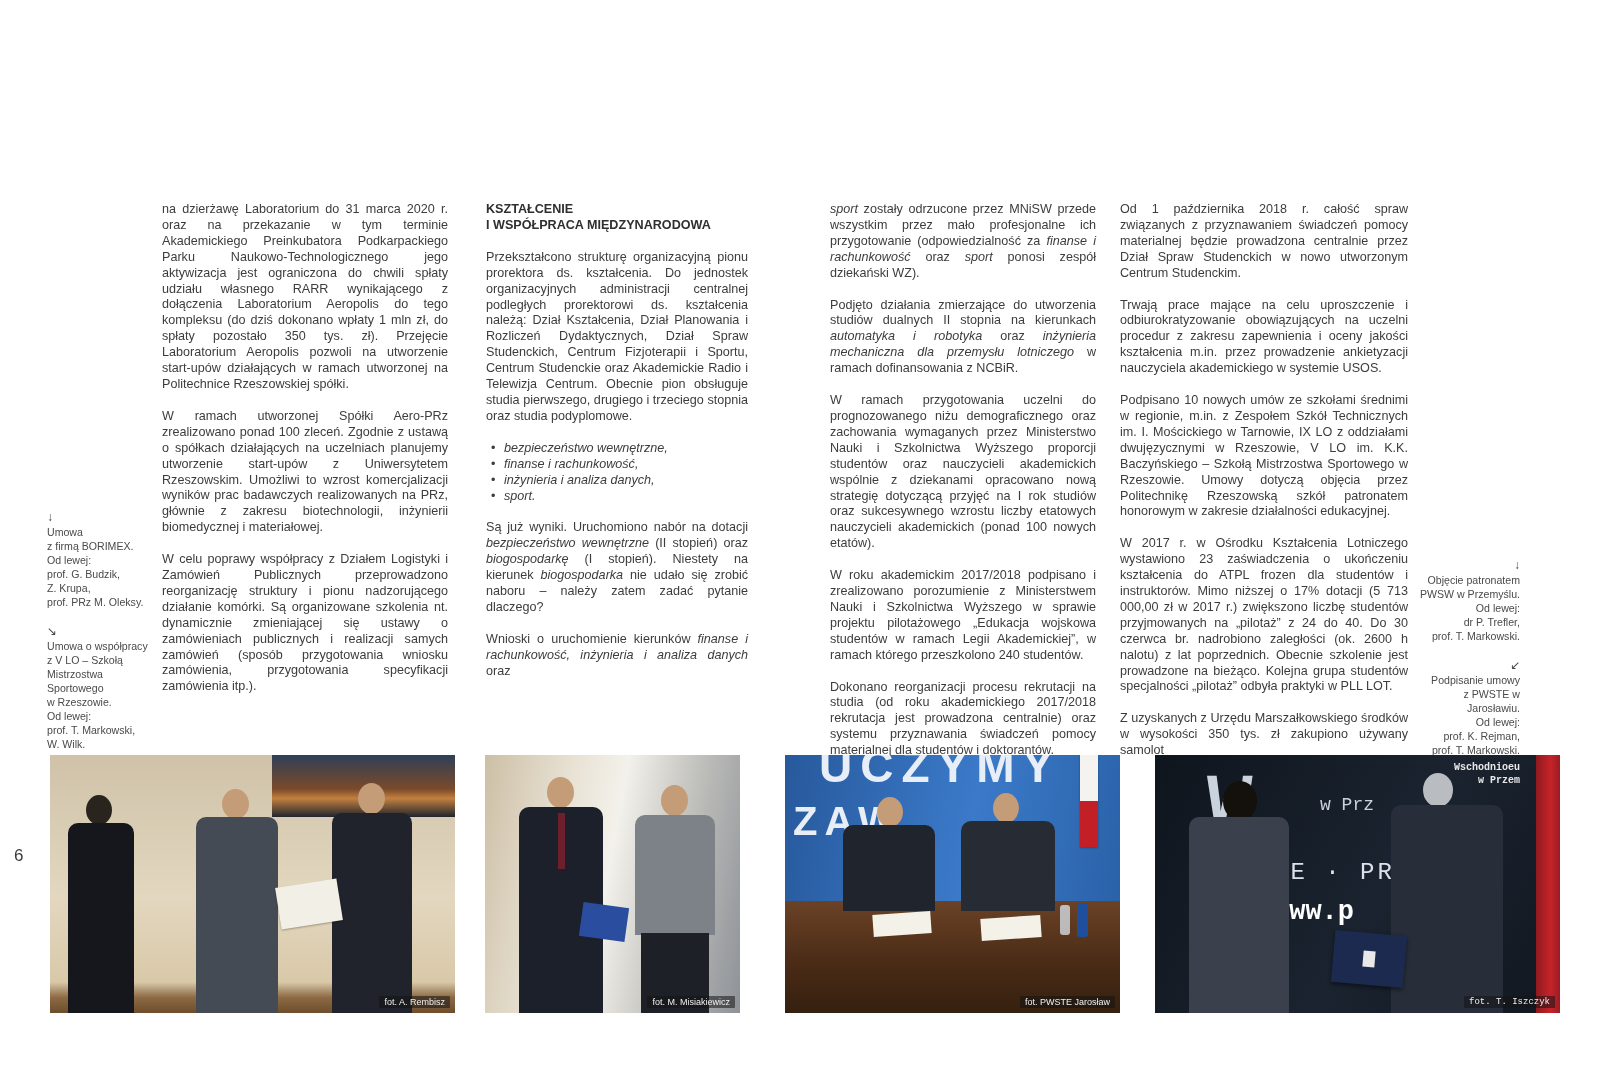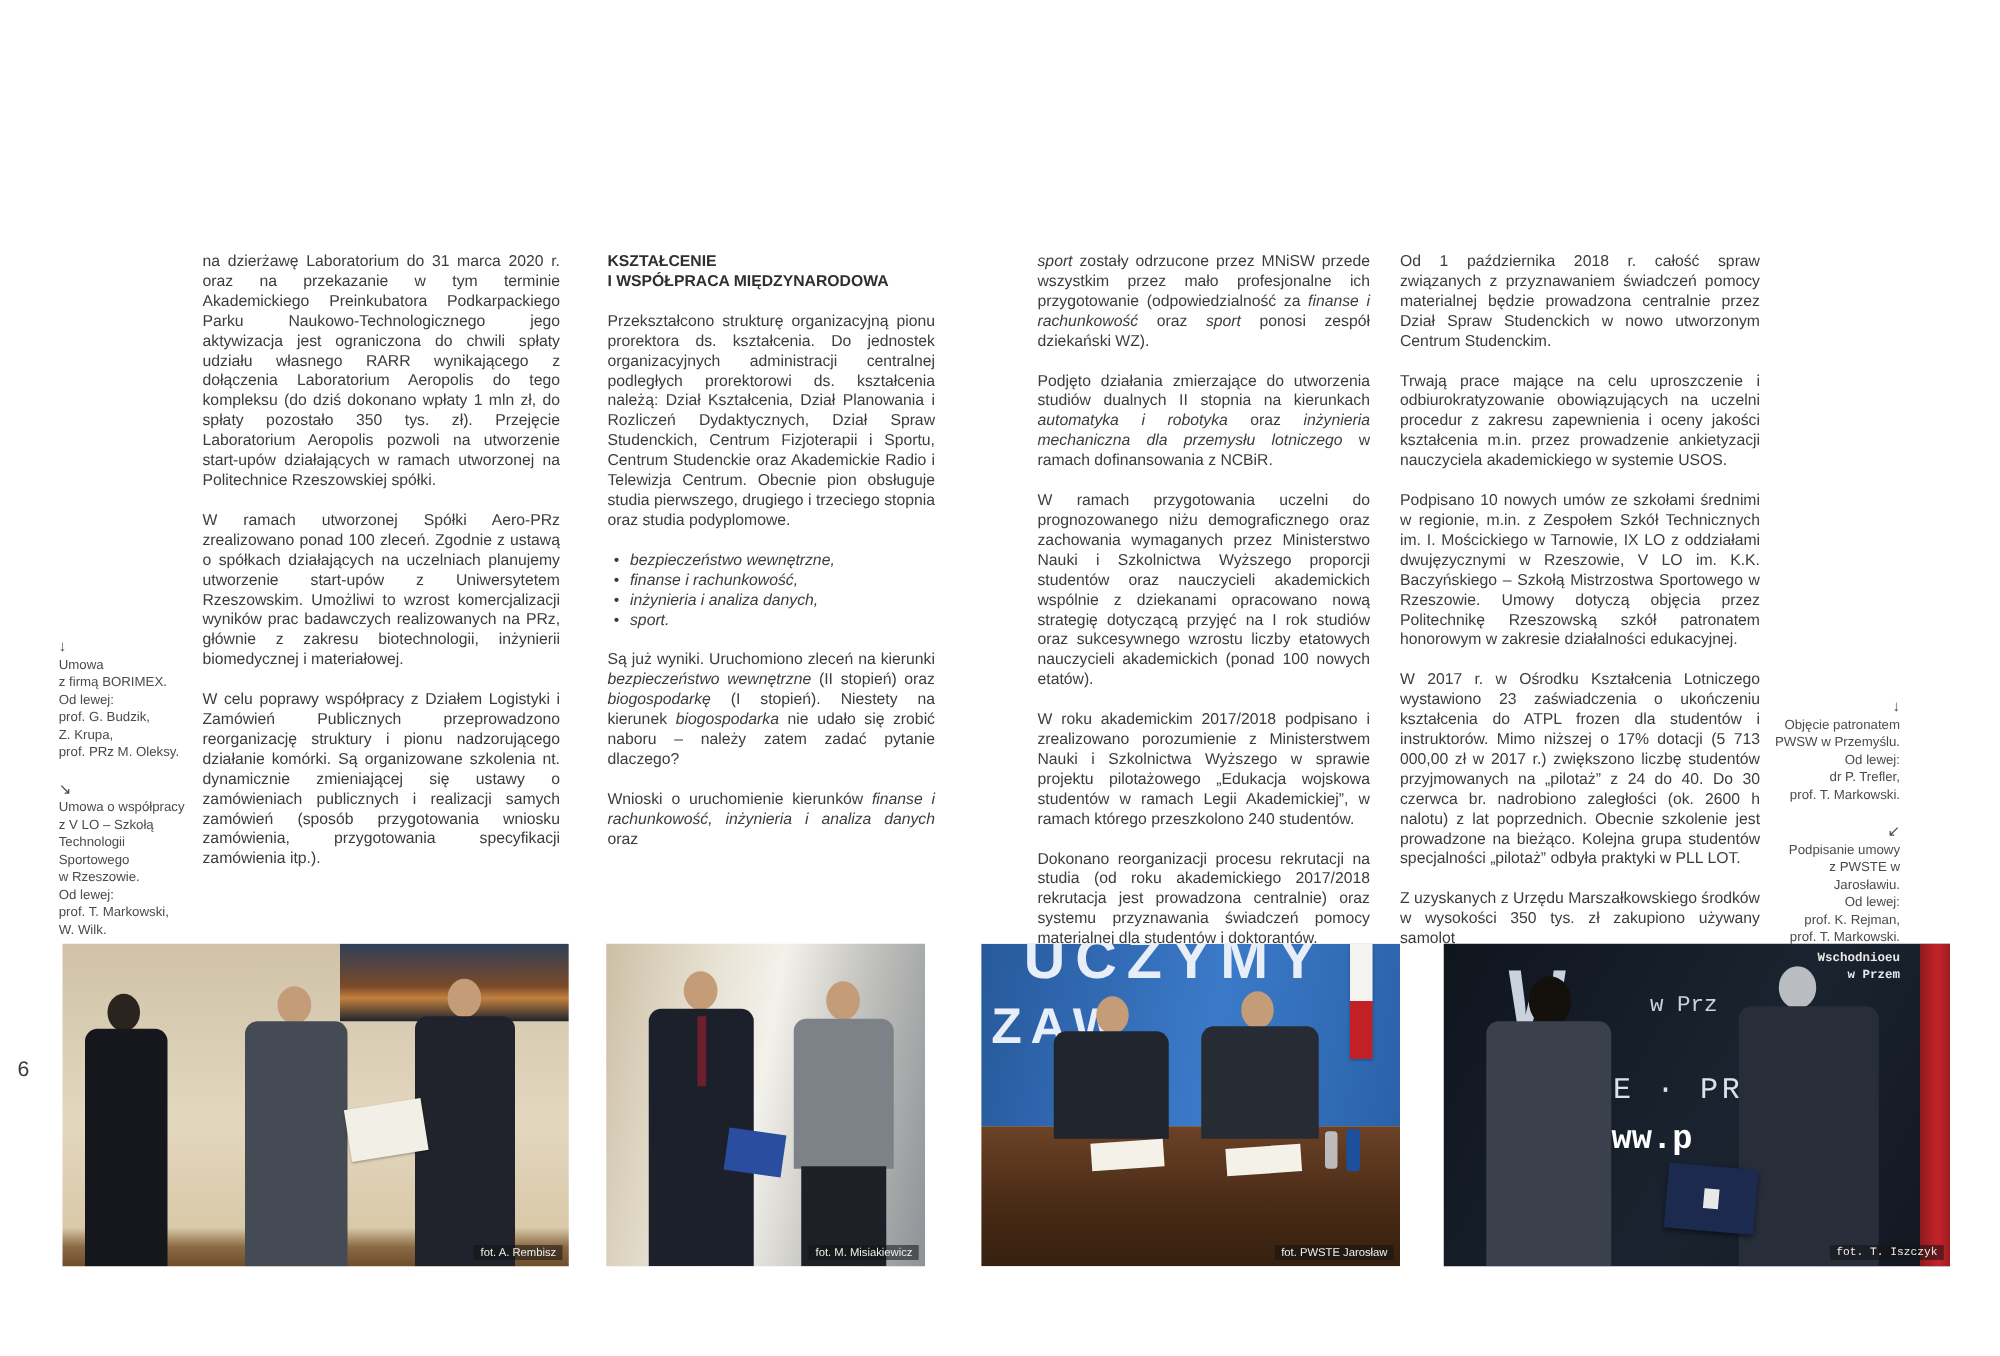--- a/index.html
+++ b/index.html
@@ -75,21 +75,21 @@
         <div class="caption-line">z firmą BORIMEX.</div>
         <div class="caption-line">Od lewej:</div>
         <div class="caption-line">prof. G. Budzik,</div>
         <div class="caption-line">Z. Krupa,</div>
         <div class="caption-line">prof. PRz M. Oleksy.</div>
       </div>
       <div class="caption-block">
         <div class="caption-arrow">↘</div>
         <div class="caption-line">Umowa o współpracy</div>
         <div class="caption-line">z V LO – Szkołą</div>
-        <div class="caption-line">Technologii</div>
+        <div class="caption-line">Mistrzostwa</div>
         <div class="caption-line">Sportowego</div>
         <div class="caption-line">w Rzeszowie.</div>
         <div class="caption-line">Od lewej:</div>
         <div class="caption-line">prof. T. Markowski,</div>
         <div class="caption-line">W. Wilk.</div>
       </div>
     </div>
   <div class="captions captions-right">
       <div class="caption-block">
         <div class="caption-arrow">↓</div>
@@ -117,21 +117,21 @@
   <div class="col col2">
       <h2 class="heading"><span>KSZTAŁCENIE
 I WSPÓŁPRACA MIĘDZYNARODOWA</span></h2>
       <p class="para"><span>Przekształcono strukturę organizacyjną pionu prorektora ds. kształcenia. Do jednostek organizacyjnych administracji centralnej podległych prorektorowi ds. kształcenia należą: Dział Kształcenia, Dział Planowania i Rozliczeń Dydaktycznych, Dział Spraw Studenckich, Centrum Fizjoterapii i Sportu, Centrum Studenckie oraz Akademickie Radio i Telewizja Centrum. Obecnie pion obsługuje studia pierwszego, drugiego i trzeciego stopnia oraz studia podyplomowe.</span></p>
       <ul class="bullets">
         <li><span class="it">bezpieczeństwo wewnętrzne,</span></li>
         <li><span class="it">finanse i rachunkowość,</span></li>
         <li><span class="it">inżynieria i analiza danych,</span></li>
         <li><span class="it">sport.</span></li>
       </ul>
-      <p class="para"><span>Są już wyniki. Uruchomiono zleceń na kierunki </span><span class="it">bezpieczeństwo wewnętrzne</span><span> (II stopień) oraz </span><span class="it">biogospodarkę</span><span> (I stopień). Niestety na kierunek </span><span class="it">biogospodarka</span><span> nie udało się zrobić naboru – należy zatem zadać pytanie dlaczego?</span></p>
+      <p class="para"><span>Są już wyniki. Uruchomiono nabór na dotacji </span><span class="it">bezpieczeństwo wewnętrzne</span><span> (II stopień) oraz </span><span class="it">biogospodarkę</span><span> (I stopień). Niestety na kierunek </span><span class="it">biogospodarka</span><span> nie udało się zrobić naboru – należy zatem zadać pytanie dlaczego?</span></p>
       <p class="para"><span>Wnioski o uruchomienie kierunków </span><span class="it">finanse i rachunkowość, inżynieria i analiza danych</span><span> oraz</span></p>
     </div>
   <div class="col col3">
       <p class="para"><span class="it">sport</span><span> zostały odrzucone przez MNiSW przede wszystkim przez mało profesjonalne ich przygotowanie (odpowiedzialność za </span><span class="it">finanse i rachunkowość</span><span> oraz </span><span class="it">sport</span><span> ponosi zespół dziekański WZ).</span></p>
       <p class="para"><span>Podjęto działania zmierzające do utworzenia studiów dualnych II stopnia na kierunkach </span><span class="it">automatyka i robotyka</span><span> oraz </span><span class="it">inżynieria mechaniczna dla przemysłu lotniczego</span><span> w ramach dofinansowania z NCBiR.</span></p>
       <p class="para"><span>W ramach przygotowania uczelni do prognozowanego niżu demograficznego oraz zachowania wymaganych przez Ministerstwo Nauki i Szkolnictwa Wyższego proporcji studentów oraz nauczycieli akademickich wspólnie z dziekanami opracowano nową strategię dotyczącą przyjęć na I rok studiów oraz sukcesywnego wzrostu liczby etatowych nauczycieli akademickich (ponad 100 nowych etatów).</span></p>
       <p class="para"><span>W roku akademickim 2017/2018 podpisano i zrealizowano porozumienie z Ministerstwem Nauki i Szkolnictwa Wyższego w sprawie projektu pilotażowego „Edukacja wojskowa studentów w ramach Legii Akademickiej”, w ramach którego przeszkolono 240 studentów.</span></p>
       <p class="para"><span>Dokonano reorganizacji procesu rekrutacji na studia (od roku akademickiego 2017/2018 rekrutacja jest prowadzona centralnie) oraz systemu przyznawania świadczeń pomocy materialnej dla studentów i doktorantów.</span></p>
     </div>
   <div class="col col4">

